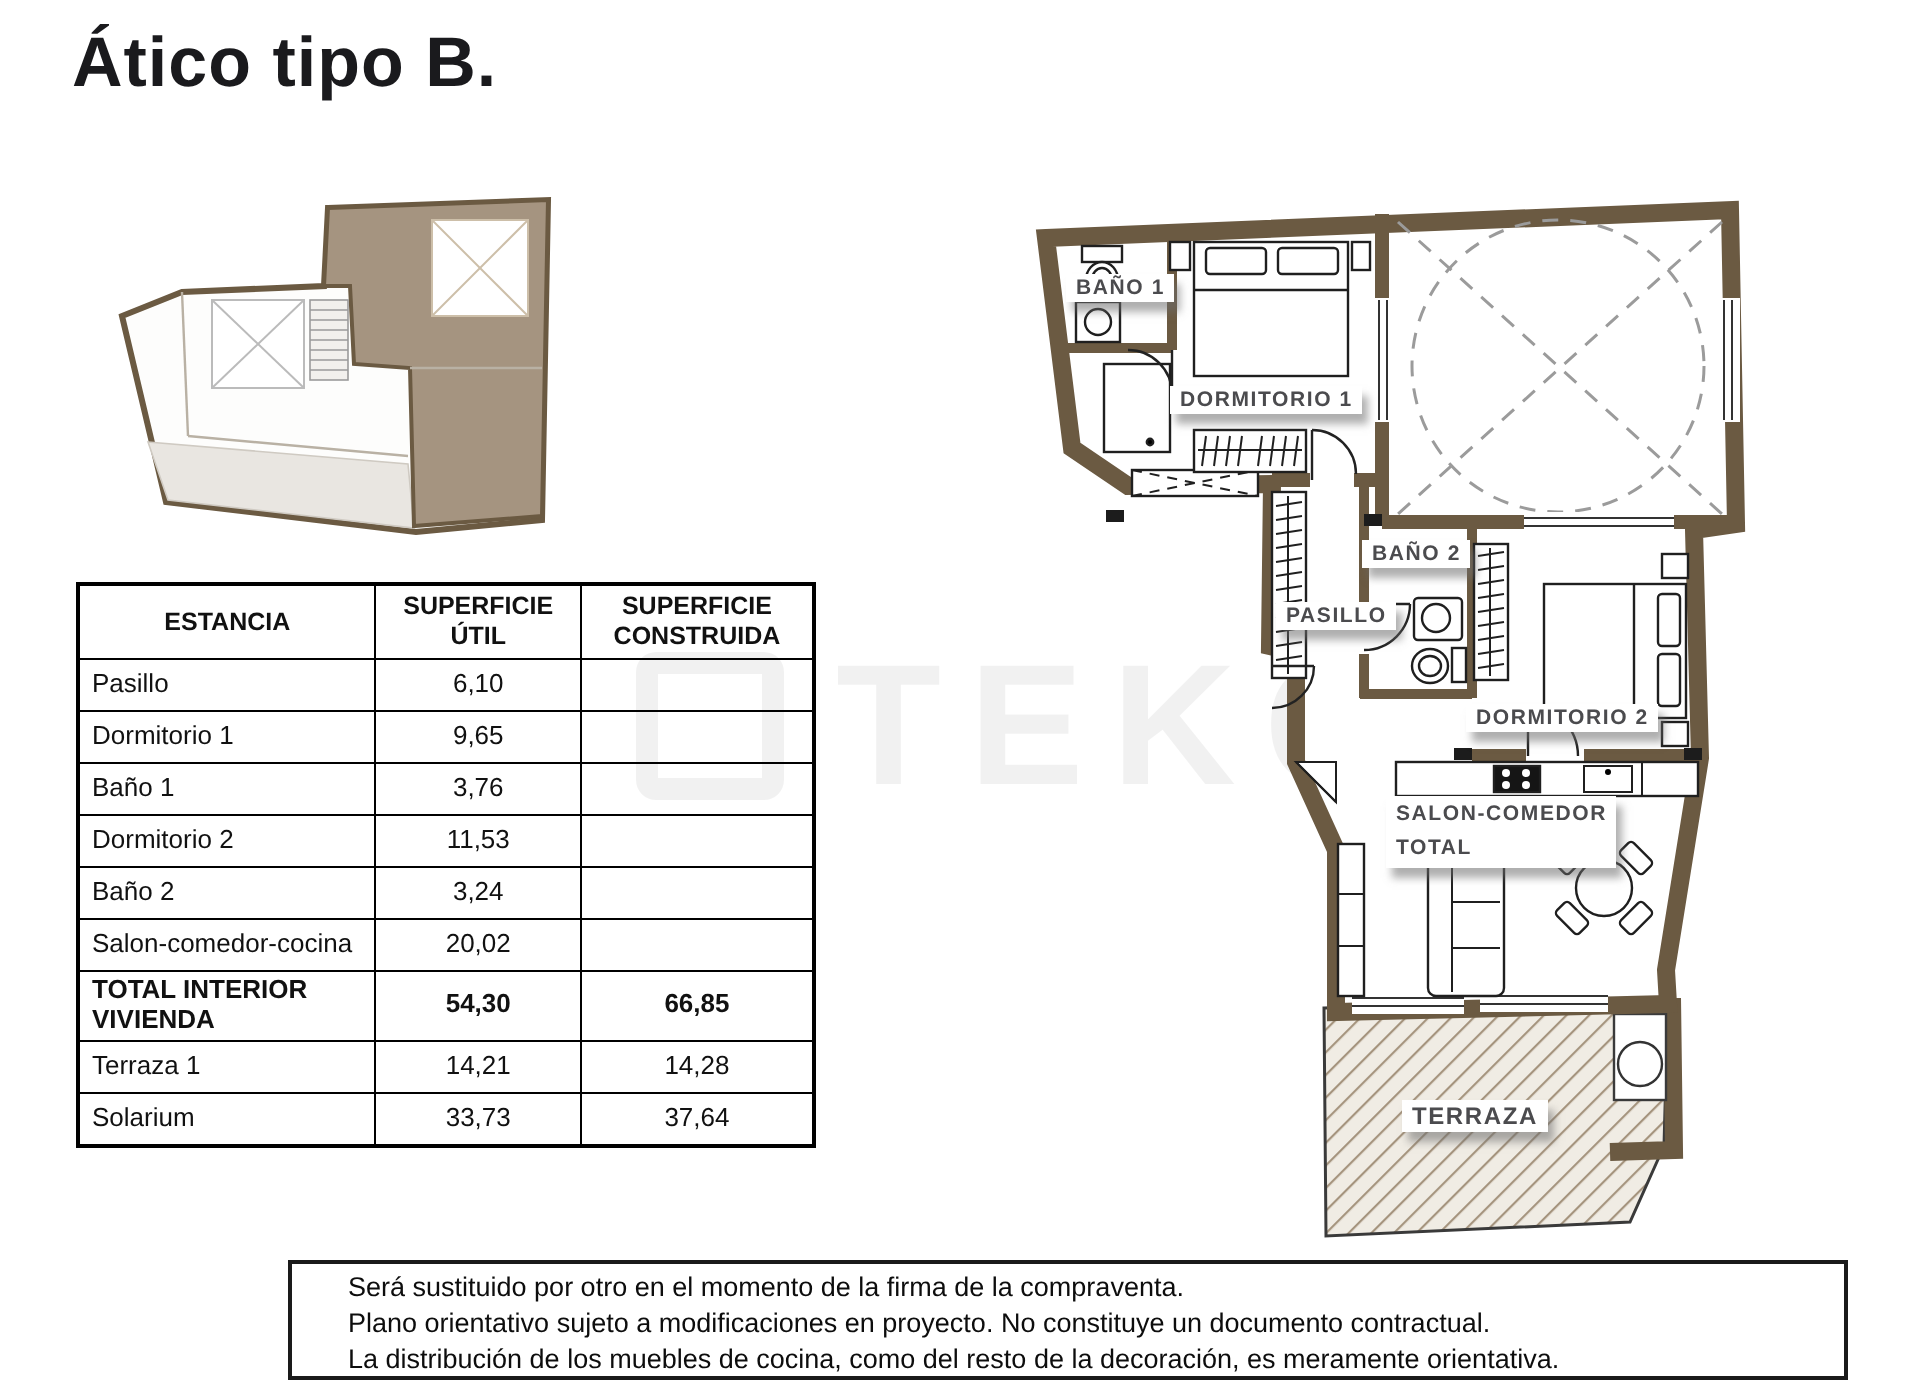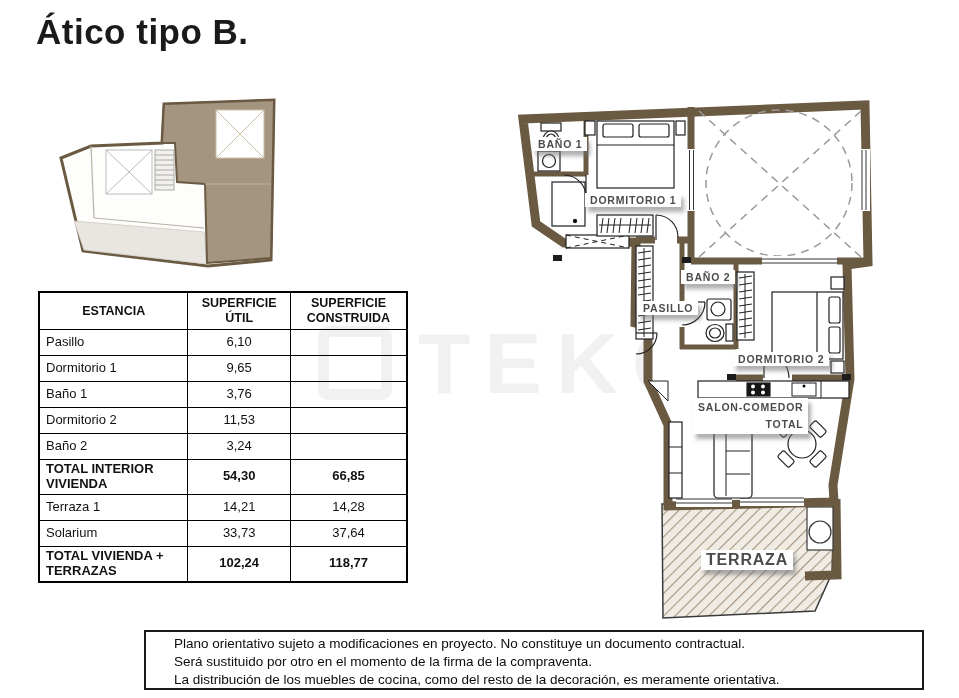--- a/index.html
+++ b/index.html
@@ -29,21 +29,21 @@
   .sec-left{display:inline-block;width:139px;}
   col.c1{width:150px;}col.c2{width:103px;}col.c3{width:117px;}
 
   
   #key-plan{position:absolute;left:58px;top:88px;z-index:2;}
   #floor-plan{position:absolute;left:505px;top:95px;width:390px;height:545px;z-index:2;}
 
   .plan-label{position:absolute;background:#fff;color:#4b4b4e;font-weight:700;
       font-size:10.5px;letter-spacing:.8px;padding:1px 5px;white-space:nowrap;
       box-shadow:3px 5px 4px rgba(110,110,110,0.55);z-index:3;}
-  #lbl-salon{text-align:right;line-height:1.6;}
+  #lbl-salon{text-align:left;line-height:1.6;}
 
   
   #disclaimer{position:absolute;left:144px;top:630px;width:780px;height:60px;
       border:2px solid #1a1a1a;box-sizing:border-box;padding:3px 8px 3px 28px;
       font-size:13.5px;line-height:1.33;color:#0d0d0d;z-index:2;background:transparent;}
 </style>
 </head>
 <body>
 
 <div id="page">
@@ -280,21 +280,21 @@
     
     <div class="plan-label" style="left:28px;top:42px">BAÑO 1</div>
     <div class="plan-label" style="left:80px;top:98px">DORMITORIO 1</div>
     <div class="plan-label" style="left:176px;top:175px">BAÑO 2</div>
     <div class="plan-label" style="left:133px;top:206px">PASILLO</div>
     <div class="plan-label" style="left:228px;top:257px">DORMITORIO 2</div>
     <div class="plan-label" id="lbl-salon" style="left:188px;top:303px">
       <div>SALON-COMEDOR</div>
       <div>TOTAL</div>
     </div>
-    <div class="plan-label" style="left:196px;top:455px;font-size:16px">TERRAZA</div>
+    <div class="plan-label" style="left:196px;top:455px;font-size:12px">TERRAZA</div>
   </div>
 
   <div id="area-table">
     <table>
       <colgroup>
           <col class="c1">
           <col class="c2">
           <col class="c3">
         </colgroup>
       <thead>
@@ -325,43 +325,43 @@
           <tr>
             <td class="lbl">Dormitorio 2</td>
             <td class="num">11,53</td>
             <td class="num"></td>
           </tr>
           <tr>
             <td class="lbl">Baño 2</td>
             <td class="num">3,24</td>
             <td class="num"></td>
           </tr>
+          <tr>
+            <td class="lbl">Salon-comedor-cocina</td>
+            <td class="num">20,02</td>
+            <td class="num"></td>
+          </tr>
           <tr class="bold">
             <td class="lbl">TOTAL INTERIOR VIVIENDA</td>
             <td class="num">54,30</td>
             <td class="num">66,85</td>
           </tr>
           <tr>
             <td class="lbl">Terraza 1</td>
             <td class="num">14,21</td>
             <td class="num">14,28</td>
           </tr>
           <tr>
             <td class="lbl">Solarium</td>
             <td class="num">33,73</td>
             <td class="num">37,64</td>
           </tr>
-          <tr class="bold">
-            <td class="lbl">TOTAL VIVIENDA + TERRAZAS</td>
-            <td class="num">102,24</td>
-            <td class="num">118,77</td>
-          </tr>
         </tbody>
     </table>
   </div>
 
   <div id="disclaimer">
+    <div>Será sustituido por otro en el momento de la firma de la compraventa.</div>
     <div>Plano orientativo sujeto a modificaciones en proyecto. No constituye un documento contractual.</div>
-    <div>Será sustituido por otro en el momento de la firma de la compraventa.</div>
     <div>La distribución de los muebles de cocina, como del resto de la decoración, es meramente orientativa.</div>
   </div>
 
 </div>
 
 </body></html>

